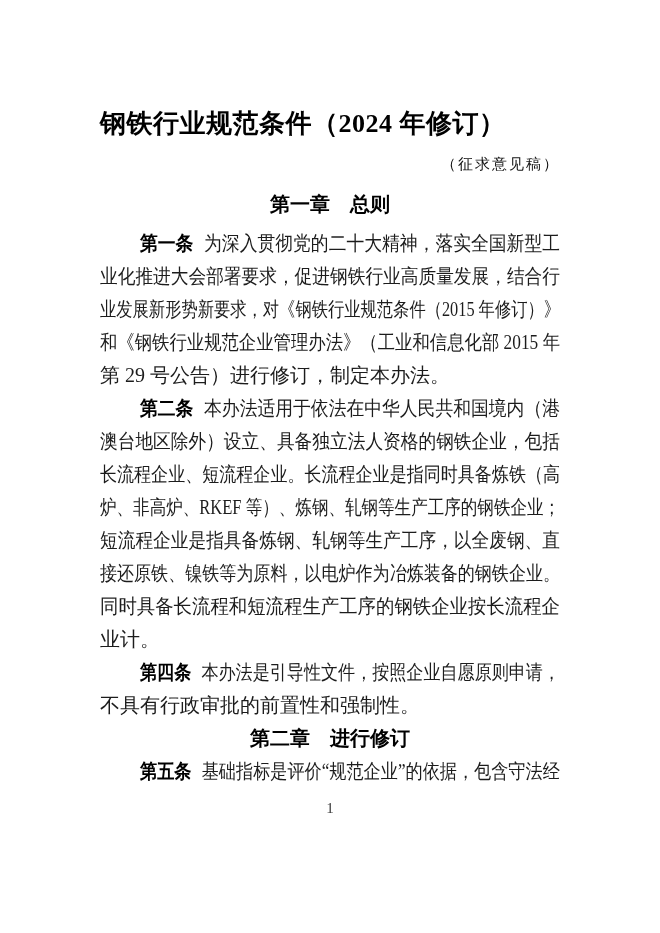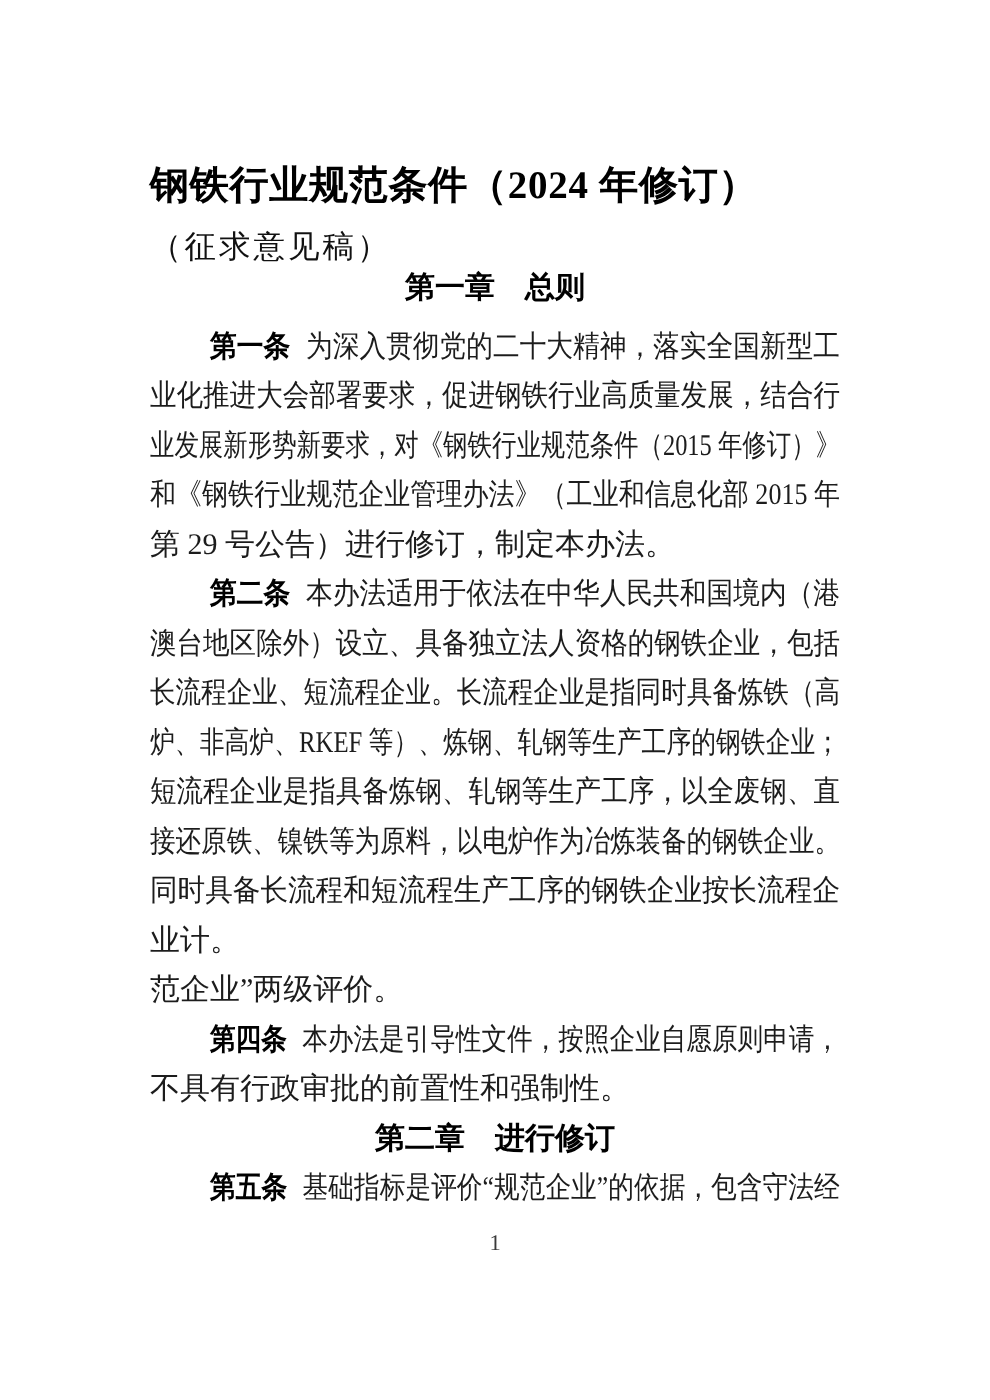--- a/index.html
+++ b/index.html
@@ -22,36 +22,36 @@
     font-size: 26px;
     line-height: 40px;
     font-weight: 700;
     text-align: left;
     color: #000000;
     letter-spacing: 0.5px;
     white-space: nowrap;
   }
   .doc-subtitle {
     margin-top: 8px;
-    font-size: 21px;
+    font-size: 15px;
     line-height: 24px;
-    text-align: left;
+    text-align: right;
     color: #111111;
     letter-spacing: 2px;
   }
   .chapter {
     margin: 0;
     font-size: 20px;
     line-height: 33px;
     font-weight: 700;
     text-align: center;
     font-family: "Liberation Sans", "DejaVu Sans", sans-serif;
     color: #000000;
   }
-  .chapter.ch1 { margin-top: 0; margin-bottom: 6px; }
+  .chapter.ch1 { margin-top: 12px; margin-bottom: 6px; }
   .para { margin: 0; }
   .line {
     position: relative;
     height: 33px;
     line-height: 33px;
     font-size: 20px;
     overflow: hidden;
     white-space: nowrap;
   }
   .lt {
@@ -97,21 +97,20 @@
     <div class="line"><span class="lt" style="transform: scaleX(0.8846);">澳台地区除外）设立、具备独立法人资格的钢铁企业，包括</span></div>
     <div class="line"><span class="lt" style="transform: scaleX(0.8519);">长流程企业、短流程企业。长流程企业是指同时具备炼铁（高</span></div>
     <div class="line"><span class="lt" style="transform: scaleX(0.8273);">炉、非高炉、RKEF 等）、炼钢、轧钢等生产工序的钢铁企业；</span></div>
     <div class="line"><span class="lt" style="transform: scaleX(0.8846);">短流程企业是指具备炼钢、轧钢等生产工序，以全废钢、直</span></div>
     <div class="line"><span class="lt" style="transform: scaleX(0.8519);">接还原铁、镍铁等为原料，以电炉作为冶炼装备的钢铁企业。</span></div>
     <div class="line"><span class="lt" style="transform: scaleX(0.92);">同时具备长流程和短流程生产工序的钢铁企业按长流程企</span></div>
     <div class="line last"><span class="lt">业计。</span></div>
   </div>
 
   <div class="para">
-    <div class="line last"><span class="lt">范企业”两级评价。</span></div>
   </div>
 
   <div class="para">
     <div class="line first"><span class="lt" style="transform: scaleX(0.8537);"><span class="term">第四条</span><span>本办法是引导性文件，按照企业自愿原则申请，</span></span></div>
     <div class="line last"><span class="lt">不具有行政审批的前置性和强制性。</span></div>
   </div>
 
   <h2 class="chapter ch2">第二章　进行修订</h2>
 
   <div class="para">

